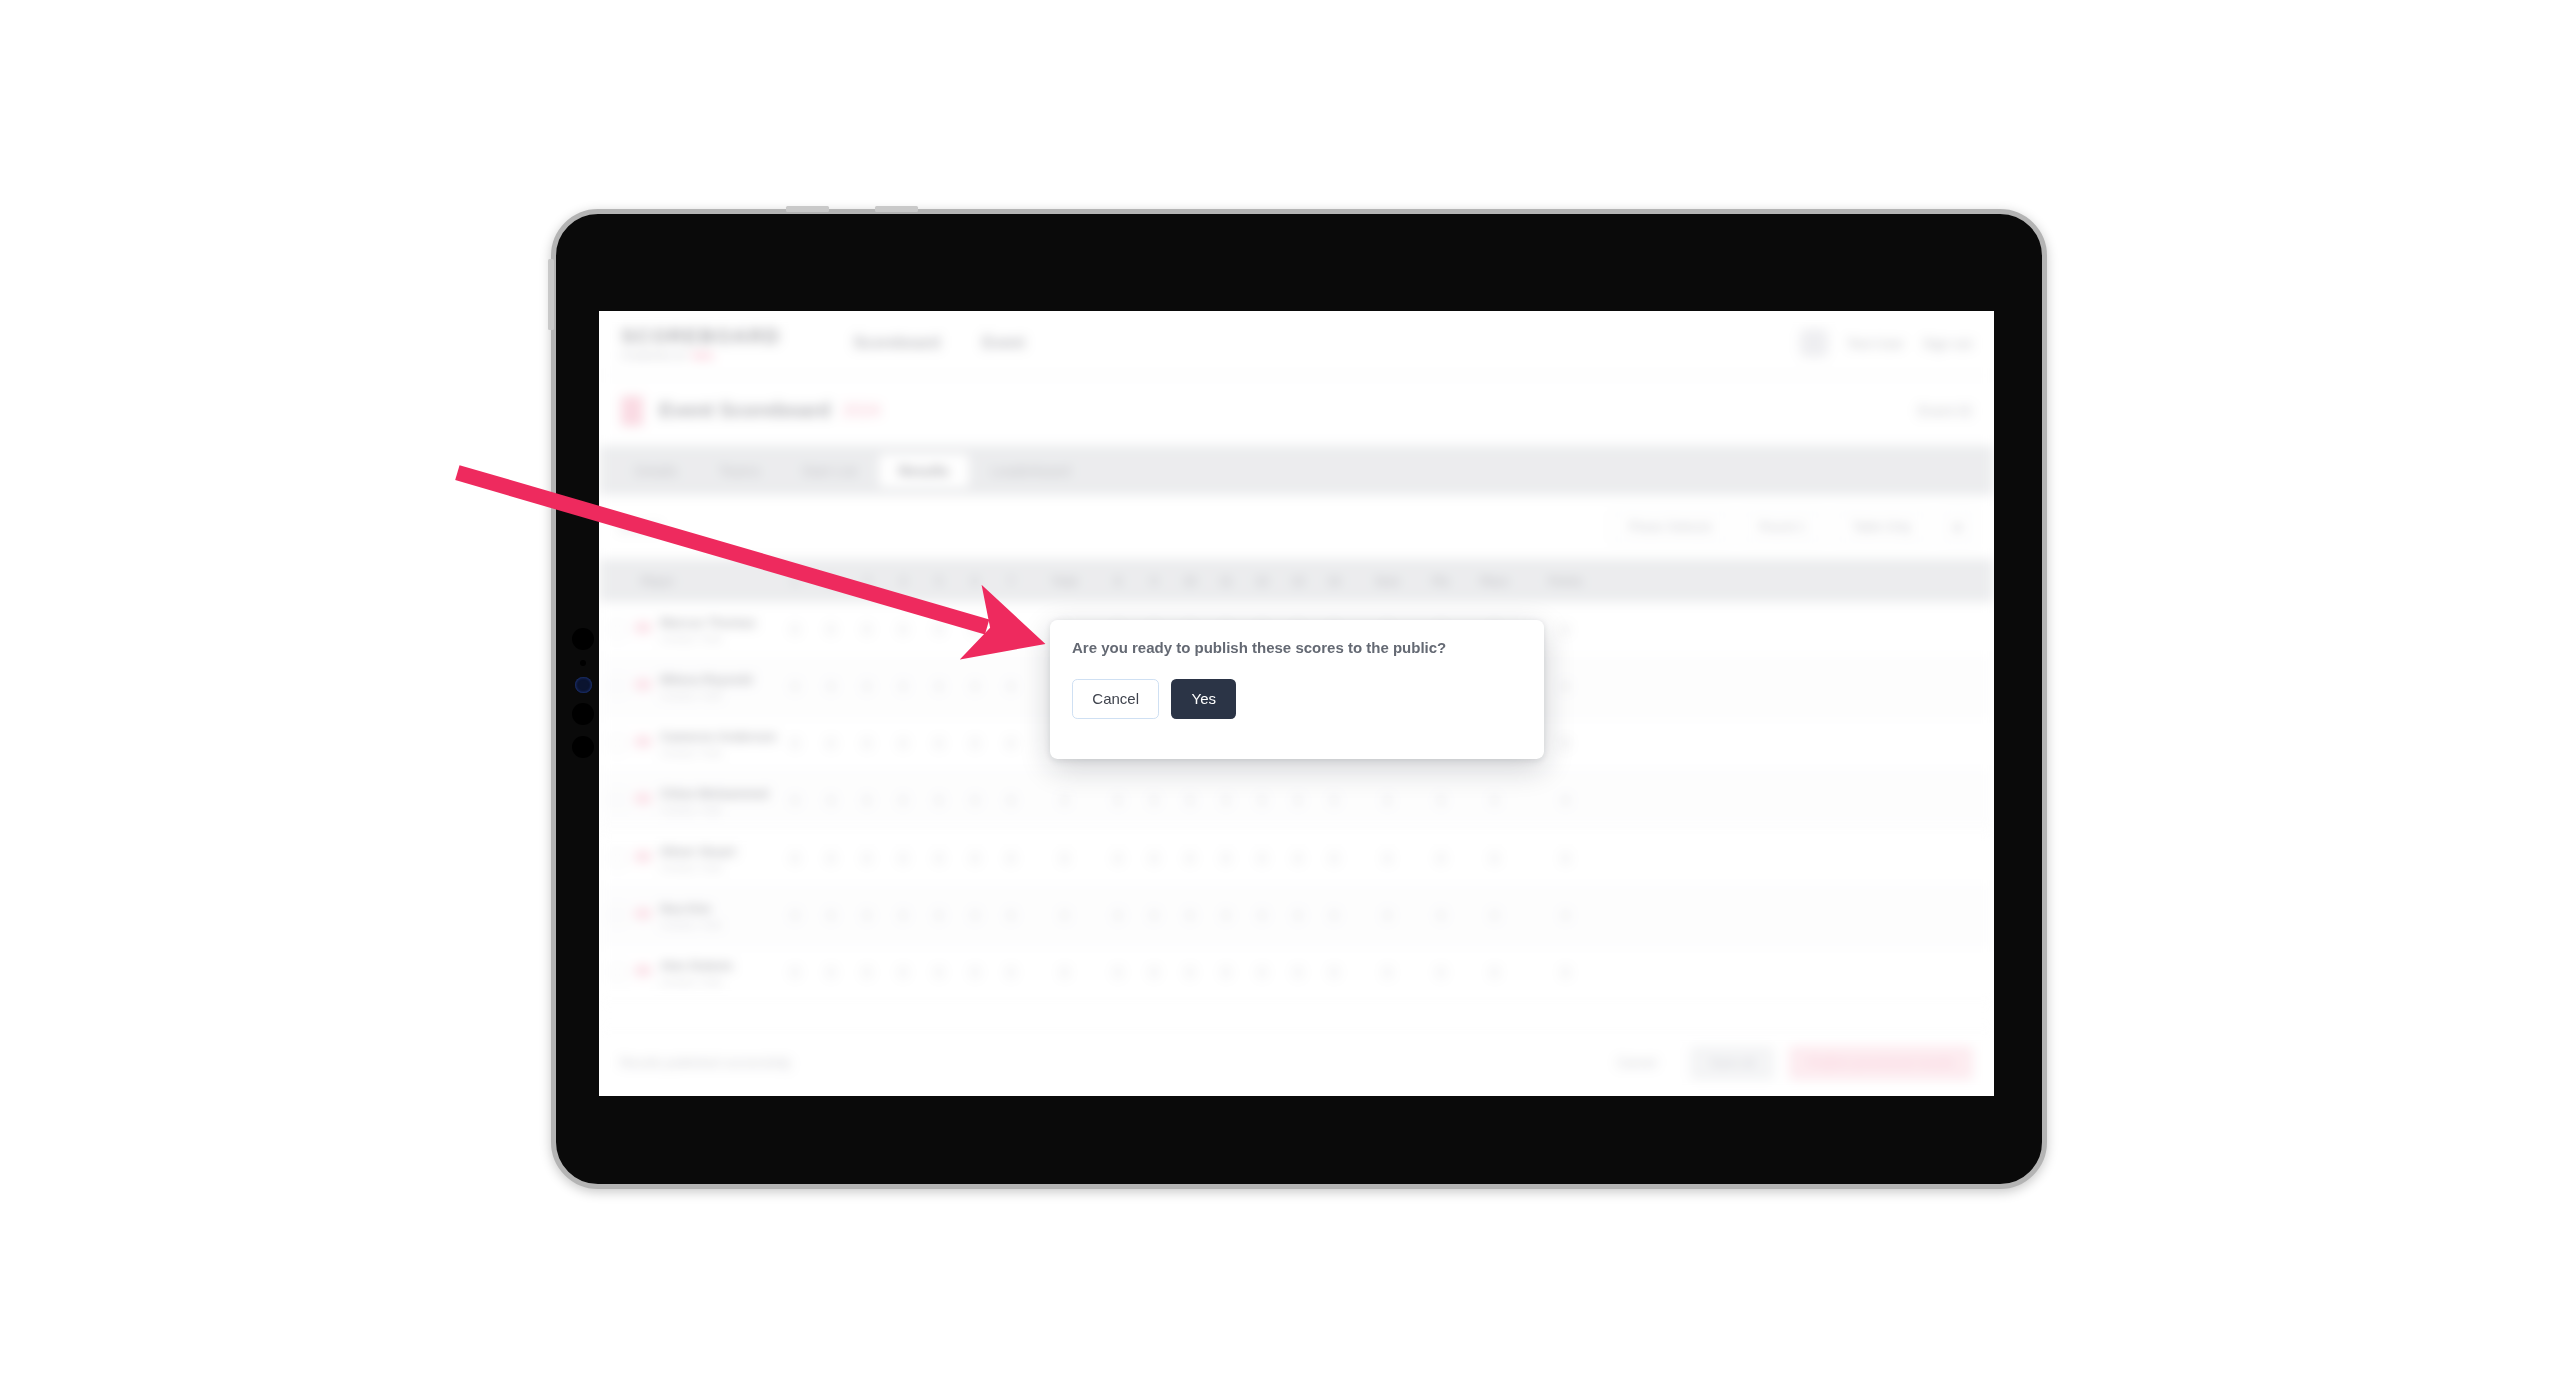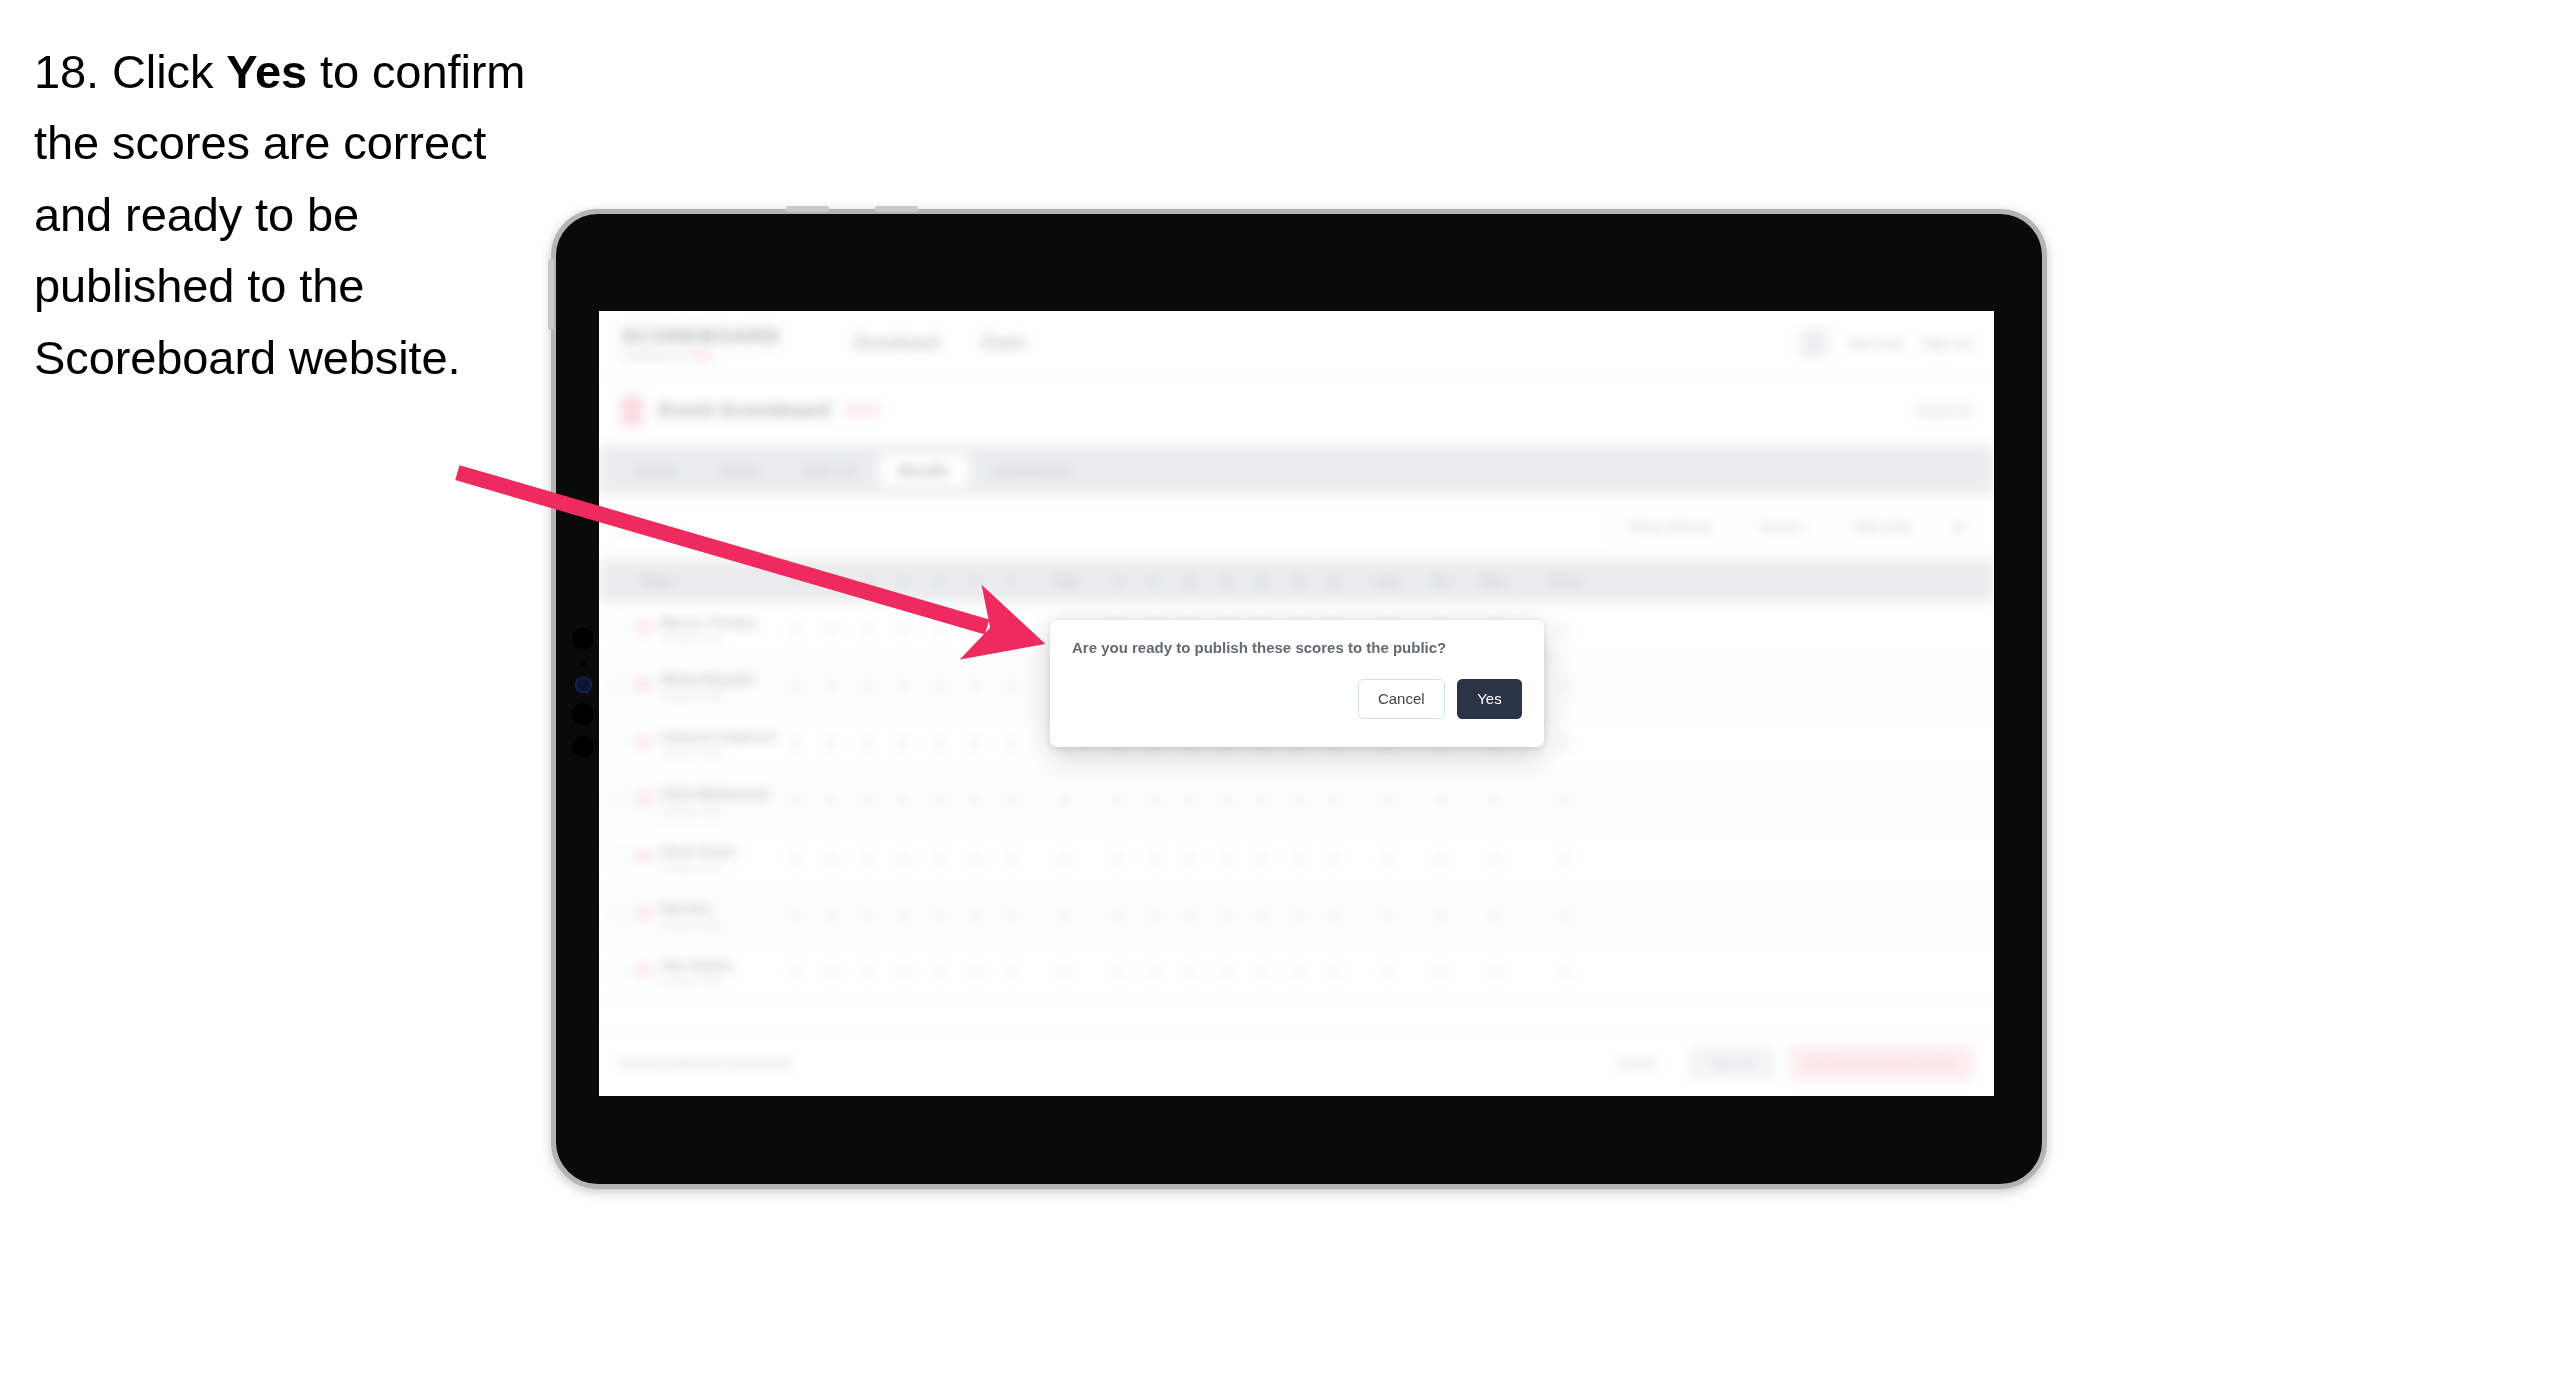--- a/index.html
+++ b/index.html
@@ -160,37 +160,33 @@
   .modal-title { font-size: 18.6px; color:#33363f; font-weight:400; }
   .modal-x {
     position:absolute; right: 18px; top: 12px;
     width: 25px; height: 25px;
     display:flex; align-items:center; justify-content:center;
     font-size: 21px; color:#9ea2ab; line-height:1; font-weight:300;
     cursor:pointer;
   }
   .modal-body { padding: 19.3px 22px 4.5px 22px; font-weight: bold; }
   .modal-text { font-size: 15px; color:#646973; }
-  .modal-foot { padding: 18px 22px 28px 22px; display:flex; justify-content:flex-end; gap:12px; }
+  .modal-foot { padding: 18px 22px 40px 22px; display:flex; justify-content:flex-start; gap:12px; }
   .btn { font-size:15px; border-radius:5.2px; padding: 10.4px 19.3px; cursor:pointer; border:0.7px solid transparent; }
   .btn.cancel { background:#ffffff; color:#3f434d; border:0.7px solid #cfe0f3; }
   .btn.yes { background:#2b3446; color:#ffffff; }
 
   
   .arrow { position:absolute; left:0; top:0; width:2576px; height:1386px; pointer-events:none; }
 </style>
 </head>
 <body>
 
 <div class="page">
 
-  <div class="instruction">
-    <span>18.</span>
-    <span>Click </span><b>Yes</b><span> to confirm the scores are correct and ready to be published to the Scoreboard website.</span>
-  </div>
 
   <div class="device">
     <div class="dev-btn top-a"></div>
     <div class="dev-btn top-b"></div>
     <div class="dev-btn left-power"></div>
 
     <div class="sensors">
       <div class="sensor lens1"></div>
       <div class="sensor dot"></div>
       <div class="sensor lens2"></div>

